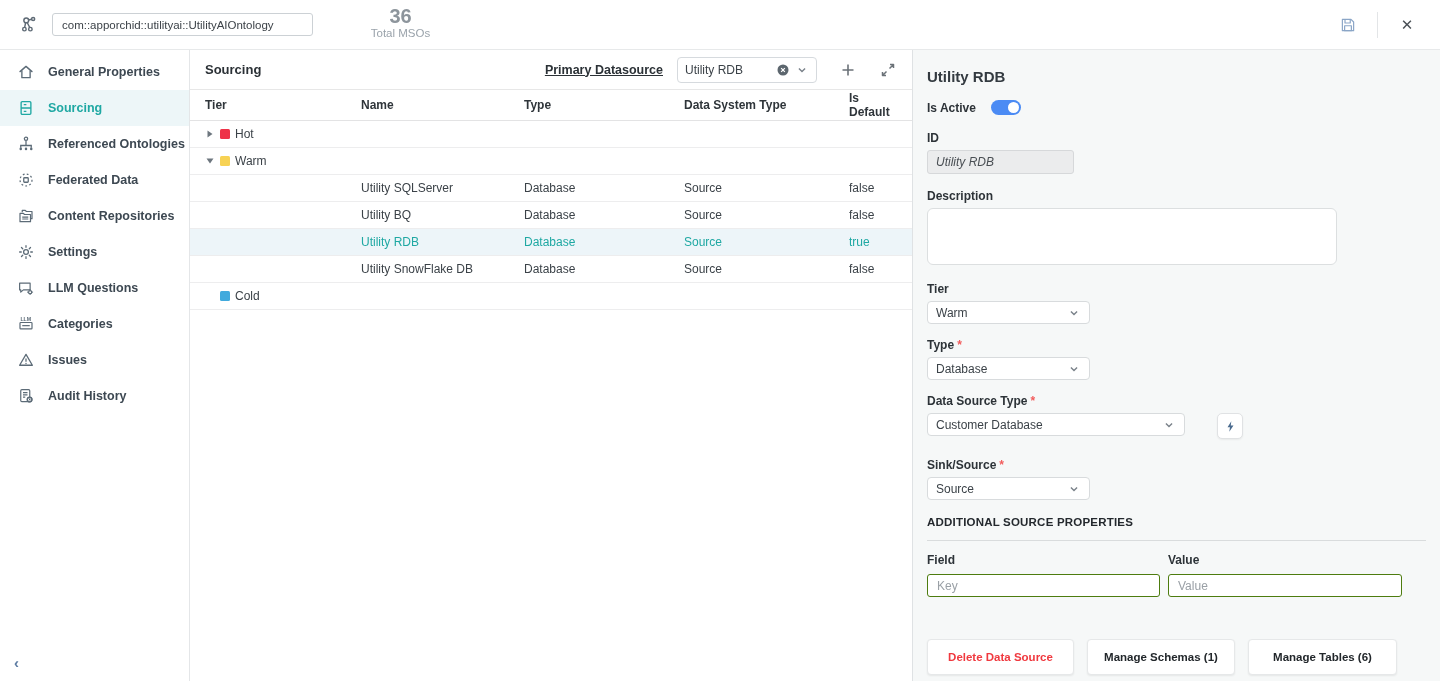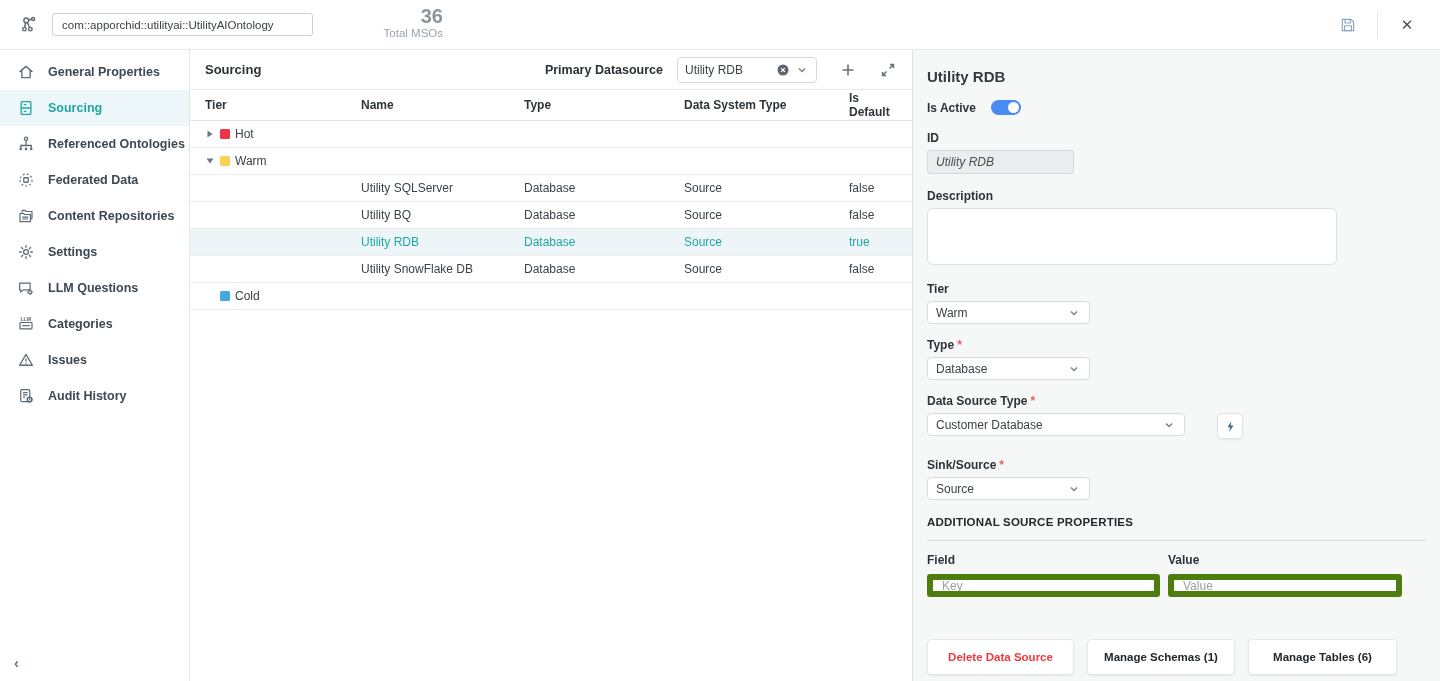--- a/index.html
+++ b/index.html
@@ -6,21 +6,21 @@
   html,body { width:1440px; height:681px; overflow:hidden; background:#fff;
     font-family:"Liberation Sans", sans-serif; -webkit-font-smoothing:antialiased; }
 
   
   .topbar { height:50px; background:#fff; border-bottom:1px solid #e7e9ea;
     display:flex; align-items:center; position:relative; padding:0 18px; }
   .topbar-graph-icon { width:22px; height:22px; color:#5f6b76; flex:0 0 auto; }
   .ontology-input { margin-left:12px; width:261px; height:23px; border:1px solid #ccd1d5;
     border-radius:3px; font-size:11.5px; color:#3c4248; padding:0 9px; outline:none;
     font-family:"Liberation Sans", sans-serif; }
-  .mso-box { position:absolute; left:358px; top:5px; width:85px; text-align:right; }
+  .mso-box { position:absolute; left:358px; top:5px; width:85px; text-align:center; }
   .mso-count { font-size:20px; font-weight:bold; color:#8d959c; line-height:22px; }
   .mso-label { font-size:11.5px; color:#9aa3ab; }
   .topbar-right { margin-left:auto; display:flex; align-items:center; gap:0; }
   .save-btn { width:30px; height:30px; display:flex; align-items:center; justify-content:center; cursor:pointer; }
   .save-btn svg { width:18px; height:18px; color:var(--save-icon); }
   .topbar-divider { width:1px; height:26px; background:#e3e5e7; margin:0 14px; }
   .close-btn { width:30px; height:30px; display:flex; align-items:center; justify-content:center;
     font-size:15px; color:#4a5056; cursor:pointer; }
 
   
@@ -34,21 +34,21 @@
   .side-item .sicon svg { width:18px; height:18px; }
   .side-item.active { color:var(--accent); background:#edf6f8; }
   .side-item.active .sicon { color:var(--accent); }
   .collapse-chevron { position:absolute; left:10px; bottom:6px; font-size:15px; font-weight:bold;
     color:#5d7ca3; cursor:pointer; padding:4px; }
 
   
   .main { flex:1; background:#fff; border-right:1px solid #dfe2e4; display:flex; flex-direction:column; }
   .main-header { height:40px; display:flex; align-items:center; padding:0 15px; border-bottom:1px solid #e7e7e7; }
   .main-title { font-size:13px; font-weight:bold; color:#2b3136; margin-right:auto; }
-  .pds-label { font-size:12.5px; font-weight:bold; color:#2b3136; margin-right:14px; }
+  .pds-label { font-size:12.5px; font-weight:bold; color:#2b3136; margin-right:14px;text-decoration:underline; }
   .pds-select { width:140px; height:26px; border:1px solid #d6dade; border-radius:4px;
     display:flex; align-items:center; padding:0 7px; gap:5px; cursor:pointer; background:#fff; }
   .pds-value { flex:1; font-size:12px; color:#3b4248; white-space:nowrap; overflow:hidden; }
   .icon-14 { width:14px; height:14px; flex:0 0 auto; }
   .hdr-action { margin-left:22px; width:18px; height:18px; color:#6b7278; cursor:pointer; display:flex; }
   .hdr-action svg { width:100%; height:100%; }
 
   .trow { display:grid; grid-template-columns:156px 163px 160px 165px 1fr; align-items:center;
     padding:0 15px; height:27px; border-bottom:1px solid #ededee; font-size:12px; color:#3b4248; cursor:pointer; }
   .thead { height:31px; font-weight:bold; color:#2f353a; border-bottom:1px solid #e3e3e4; cursor:default; }
@@ -81,21 +81,21 @@
   .sel .sel-text { flex:1; }
   .sel-163 { width:163px; } .sel-258 { width:258px; }
   .dsn-row { display:flex; align-items:flex-start; gap:32px; }
   .bolt-btn { width:26px; height:26px; background:#fff; border:1px solid #e0e2e4; border-radius:5px;
     display:flex; align-items:center; justify-content:center; cursor:pointer; box-shadow:0 1px 2px rgba(0,0,0,.06); }
   .bolt-btn svg { width:13px; height:13px; fill:var(--bolt); }
 
   .addl-title { margin-top:16px; font-size:11.5px; font-weight:bold; color:#24292e; letter-spacing:.2px;
     padding-bottom:12px; border-bottom:1px solid #d9dcdd; margin-bottom:12px; }
   .kv-grid { display:grid; grid-template-columns:233px 234px; column-gap:8px; }
-  .kv-input { height:23px; background:#fff; border:6px solid #4d7c0f; border-radius:3px; font-size:12px;
+  .kv-input { height:23px; background:#fff; border:1px solid #4d7c0f; border-radius:3px; font-size:12px;
     color:#3b4248; padding:0 9px; outline:none; font-family:"Liberation Sans", sans-serif; }
   .kv-input::placeholder { color:#9aa0a6; }
   .kv-grid .field-label { margin-bottom:7px; }
 
   .btn-row { display:flex; gap:13px; margin-top:42px; }
   .panel-btn { height:36px; background:#fff; border:1px solid #e6e8e9; border-radius:4px;
     font-size:11.5px; font-weight:bold; color:#22272b; cursor:pointer; box-shadow:0 1px 2px rgba(0,0,0,.07);
     font-family:"Liberation Sans", sans-serif; }
   .btn-delete { width:147px; color:var(--delete); }
   .btn-schemas { width:148px; } .btn-tables { width:149px; }

